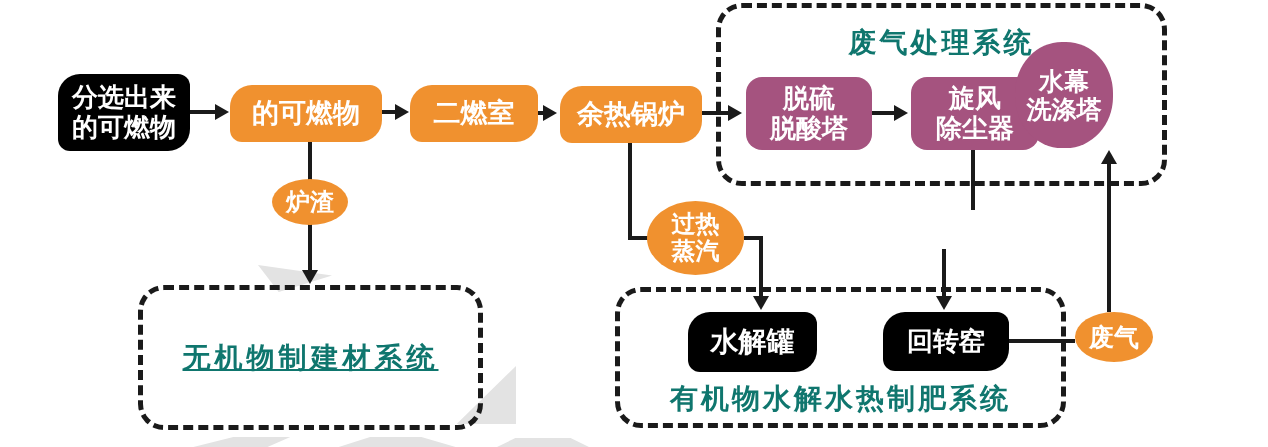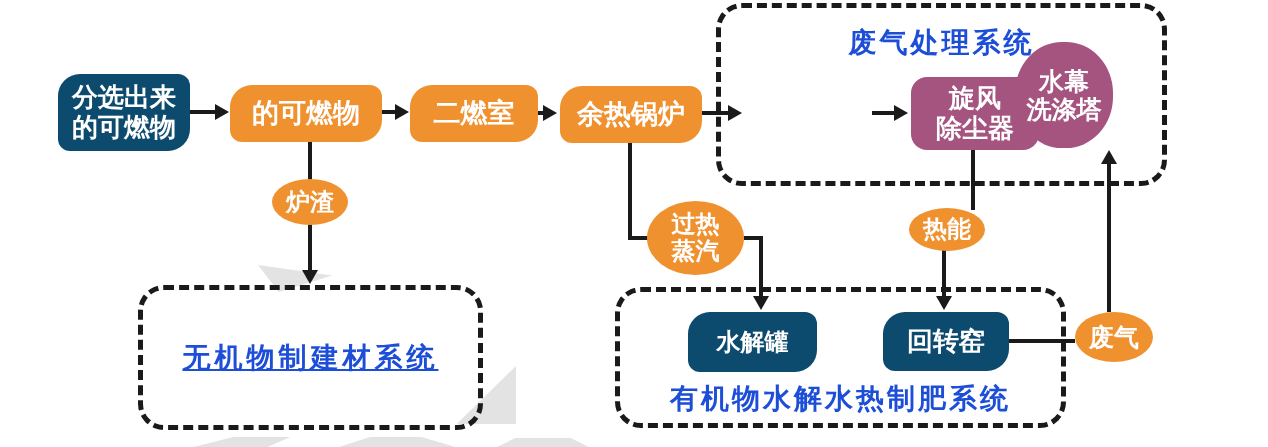--- a/index.html
+++ b/index.html
@@ -35,21 +35,21 @@
   }
   .sys-gas    { left: 716px; top: 3px;   width: 451px; height: 183px; }
   .sys-inorg  { left: 138px; top: 285px; width: 345px; height: 145px; }
   .sys-org    { left: 615px; top: 287px; width: 451px; height: 141px; }
 
   .sys-title {
     position: absolute;
     width: 100%;
     text-align: center;
     font-weight: bold;
-    color: #1d4ed8;
+    color: #0f766e;
     font-size: 28px;
     letter-spacing: 3px;
     white-space: nowrap;
   }
   .sys-gas .sys-title   { top: 16px; }
   .sys-inorg .sys-title { top: 50%; transform: translateY(-50%); letter-spacing: 4px; text-decoration: underline; }
   .sys-org .sys-title   { bottom: 5px; }
 
   
   .node {
@@ -61,36 +61,36 @@
     color: #ffffff;
     font-weight: bold;
     white-space: pre-line;
     line-height: 1.12;
     z-index: 2;
     box-sizing: border-box;
   }
   .rbox   { border-radius: 22px 12px 22px 12px; }   
   .ellip  { border-radius: 50%; }
 
-  .c-blue   { background: #0c4a6e; }
+  .c-blue   { background: #000000; }
   .c-orange { background: #f0912f; }
   .c-purple { background: #a5537f; }
 
   .n-combustibles { left: 58px;  top: 74px;  width: 132px; height: 77px; font-size: 26px; }
   .n-pyrolysis    { left: 230px; top: 85px;  width: 152px; height: 57px; font-size: 27px; }
   .n-secondary    { left: 410px; top: 85px;  width: 128px; height: 57px; font-size: 27px; }
   .n-boiler       { left: 560px; top: 86px;  width: 142px; height: 57px; font-size: 27px; }
   .n-desulf       { left: 746px; top: 77px;  width: 126px; height: 73px; font-size: 26px; border-radius: 16px; }
   .n-cyclone      { left: 911px; top: 77px;  width: 128px; height: 73px; font-size: 26px; border-radius: 16px; }
   .n-watercurtain { left: 1015px; top: 42px; width: 98px;  height: 106px; font-size: 25px; border-radius: 48%; }
   .n-slag         { left: 272px; top: 179px; width: 76px;  height: 46px; font-size: 24px; }
   .n-steam        { left: 647px; top: 201px; width: 97px;  height: 74px; font-size: 24px; }
   .n-heat         { left: 909px; top: 208px; width: 76px;  height: 43px; font-size: 24px; }
   .n-wastegas     { left: 1075px; top: 312px; width: 78px; height: 50px; font-size: 25px; }
-  .n-hydrolysis   { left: 688px; top: 312px; width: 129px; height: 60px; font-size: 24px; }
+  .n-hydrolysis   { left: 688px; top: 312px; width: 129px; height: 60px; font-size: 28px; }
   .n-kiln         { left: 883px; top: 312px; width: 126px; height: 59px; font-size: 26px; }
 
   
   .ln { position: absolute; background: #1a1a1a; z-index: 1; }
   .ah { position: absolute; width: 0; height: 0; z-index: 1; }
   .ah-right { border-top: 8px solid transparent; border-bottom: 8px solid transparent; border-left: 14px solid #1a1a1a; }
   .ah-down  { border-left: 8px solid transparent; border-right: 8px solid transparent; border-top: 14px solid #1a1a1a; }
   .ah-up    { border-left: 8px solid transparent; border-right: 8px solid transparent; border-bottom: 14px solid #1a1a1a; }
 </style>
 </head>
@@ -150,33 +150,34 @@
 
   <div class="node rbox c-blue n-combustibles">分选出来
 的可燃物</div>
 
   <div class="node rbox c-orange n-pyrolysis">的可燃物</div>
 
   <div class="node rbox c-orange n-secondary">二燃室</div>
 
   <div class="node rbox c-orange n-boiler">余热锅炉</div>
 
+  <div class="node c-purple n-desulf">脱硫
+脱酸塔</div>
 
   <div class="node c-purple n-cyclone">旋风
 除尘器</div>
 
   <div class="node c-purple n-watercurtain">水幕
 洗涤塔</div>
 
   <div class="node ellip c-orange n-steam">过热
 蒸汽</div>
 
   <div class="node ellip c-orange n-slag">炉渣</div>
 
-  <div class="node ellip c-orange n-heat">热能</div>
 
   <div class="node ellip c-orange n-wastegas">废气</div>
 
   <div class="node rbox c-blue n-hydrolysis">水解罐</div>
 
   <div class="node rbox c-blue n-kiln">回转窑</div>
 
 </div>
 
 </body></html>

